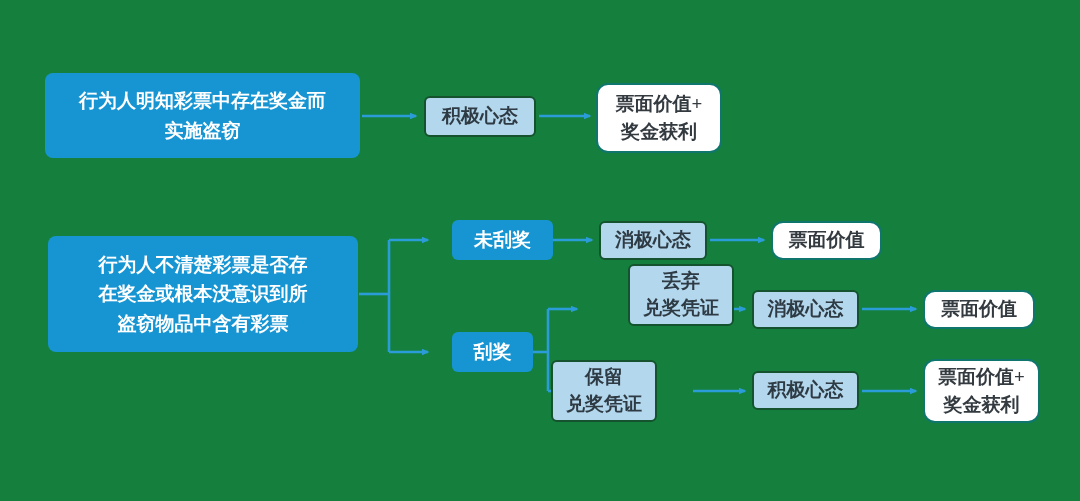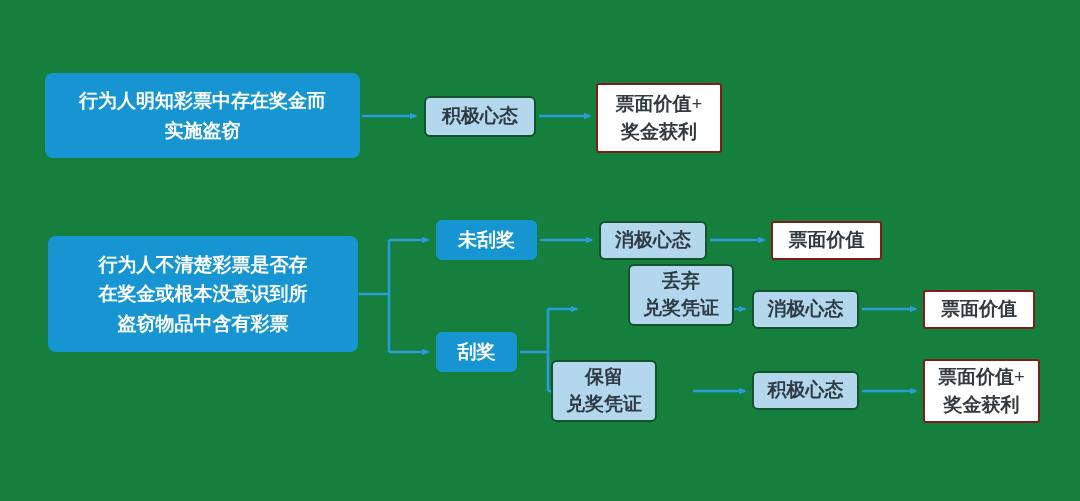--- a/index.html
+++ b/index.html
@@ -26,34 +26,35 @@
     color: #ffffff;
     border-radius: 8px;
     font-size: 19px;
     line-height: 1.55;
   }
   .box-blue-sm {
     background: #1795d3;
     color: #ffffff;
     border-radius: 6px;
     font-size: 19px;
+    margin-left: 16px;
   }
   .box-light {
     background: #b3d7ec;
     border: 2px solid #14532d;
     color: #2f3b44;
     border-radius: 6px;
     font-size: 19px;
     line-height: 1.4;
   }
   .box-outline {
     background: #ffffff;
-    border: 2px solid #7f1d1d;
+    border: 2px solid #0f766e;
     color: #333a40;
-    border-radius: 3px;
+    border-radius: 12px;
     font-size: 19px;
     line-height: 1.5;
   }
   .arrows {
     position: absolute;
     left: 0; top: 0;
     width: 1080px;
     height: 501px;
     pointer-events: none;
   }

